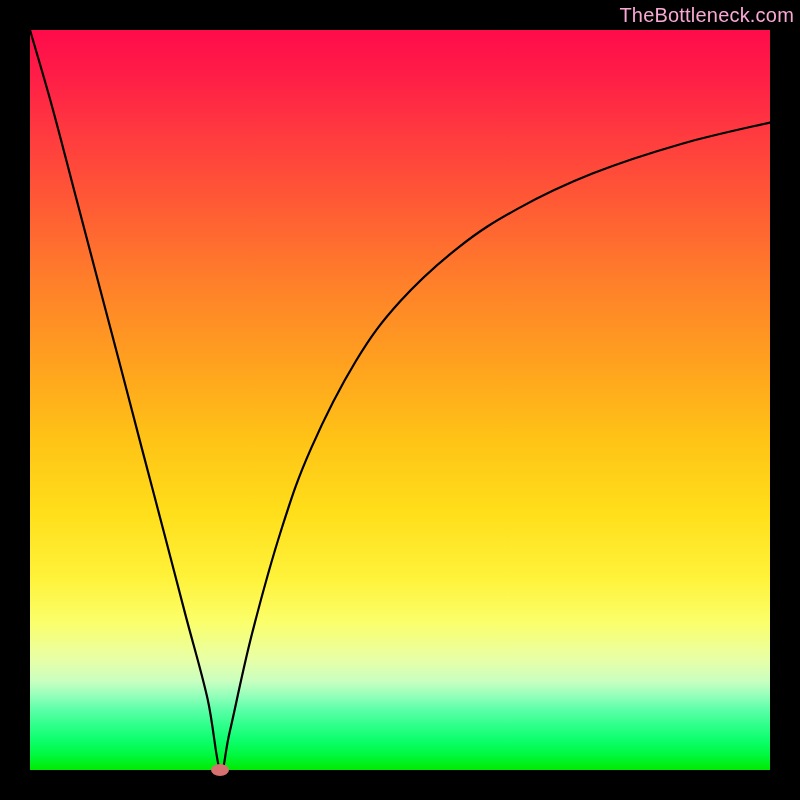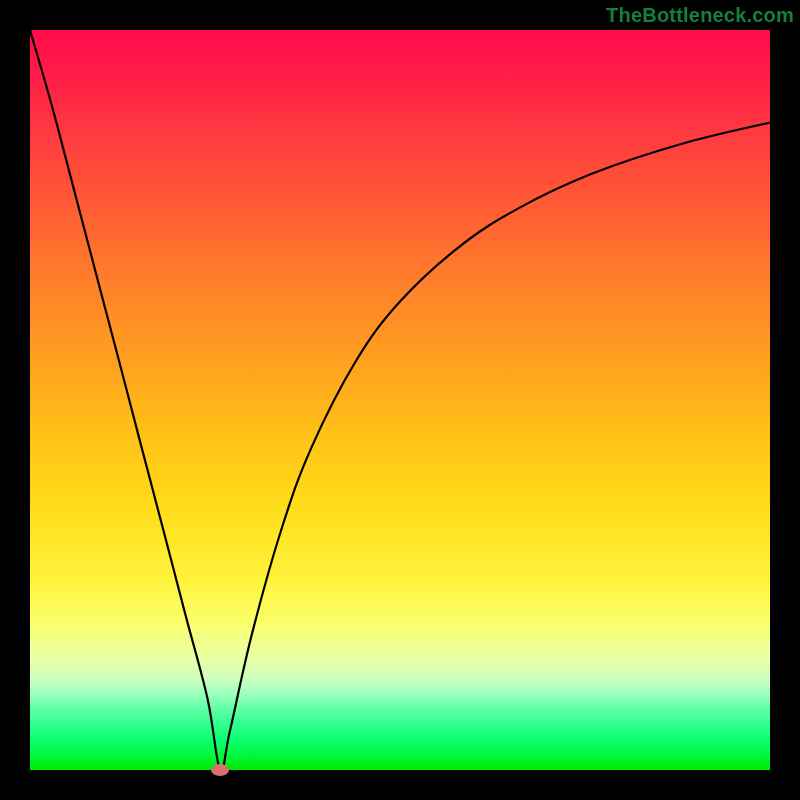--- a/index.html
+++ b/index.html
@@ -41,23 +41,23 @@
       #2eff8a 94%,
       #0cff6c 96%,
       #00f83e 98%,
       #00ea00 100%
     );
   }
   .watermark {
     position: absolute;
     top: 4px;
     right: 6px;
-    color: #15803d;
+    color: #f9a8d4;
     font-size: 20px;
-    font-weight: 700;
+    font-weight: 400;
     letter-spacing: 0.2px;
     user-select: none;
     z-index: 5;
   }
   svg.curve {
     position: absolute;
     left: 0;
     top: 0;
     width: 740px;
     height: 740px;

